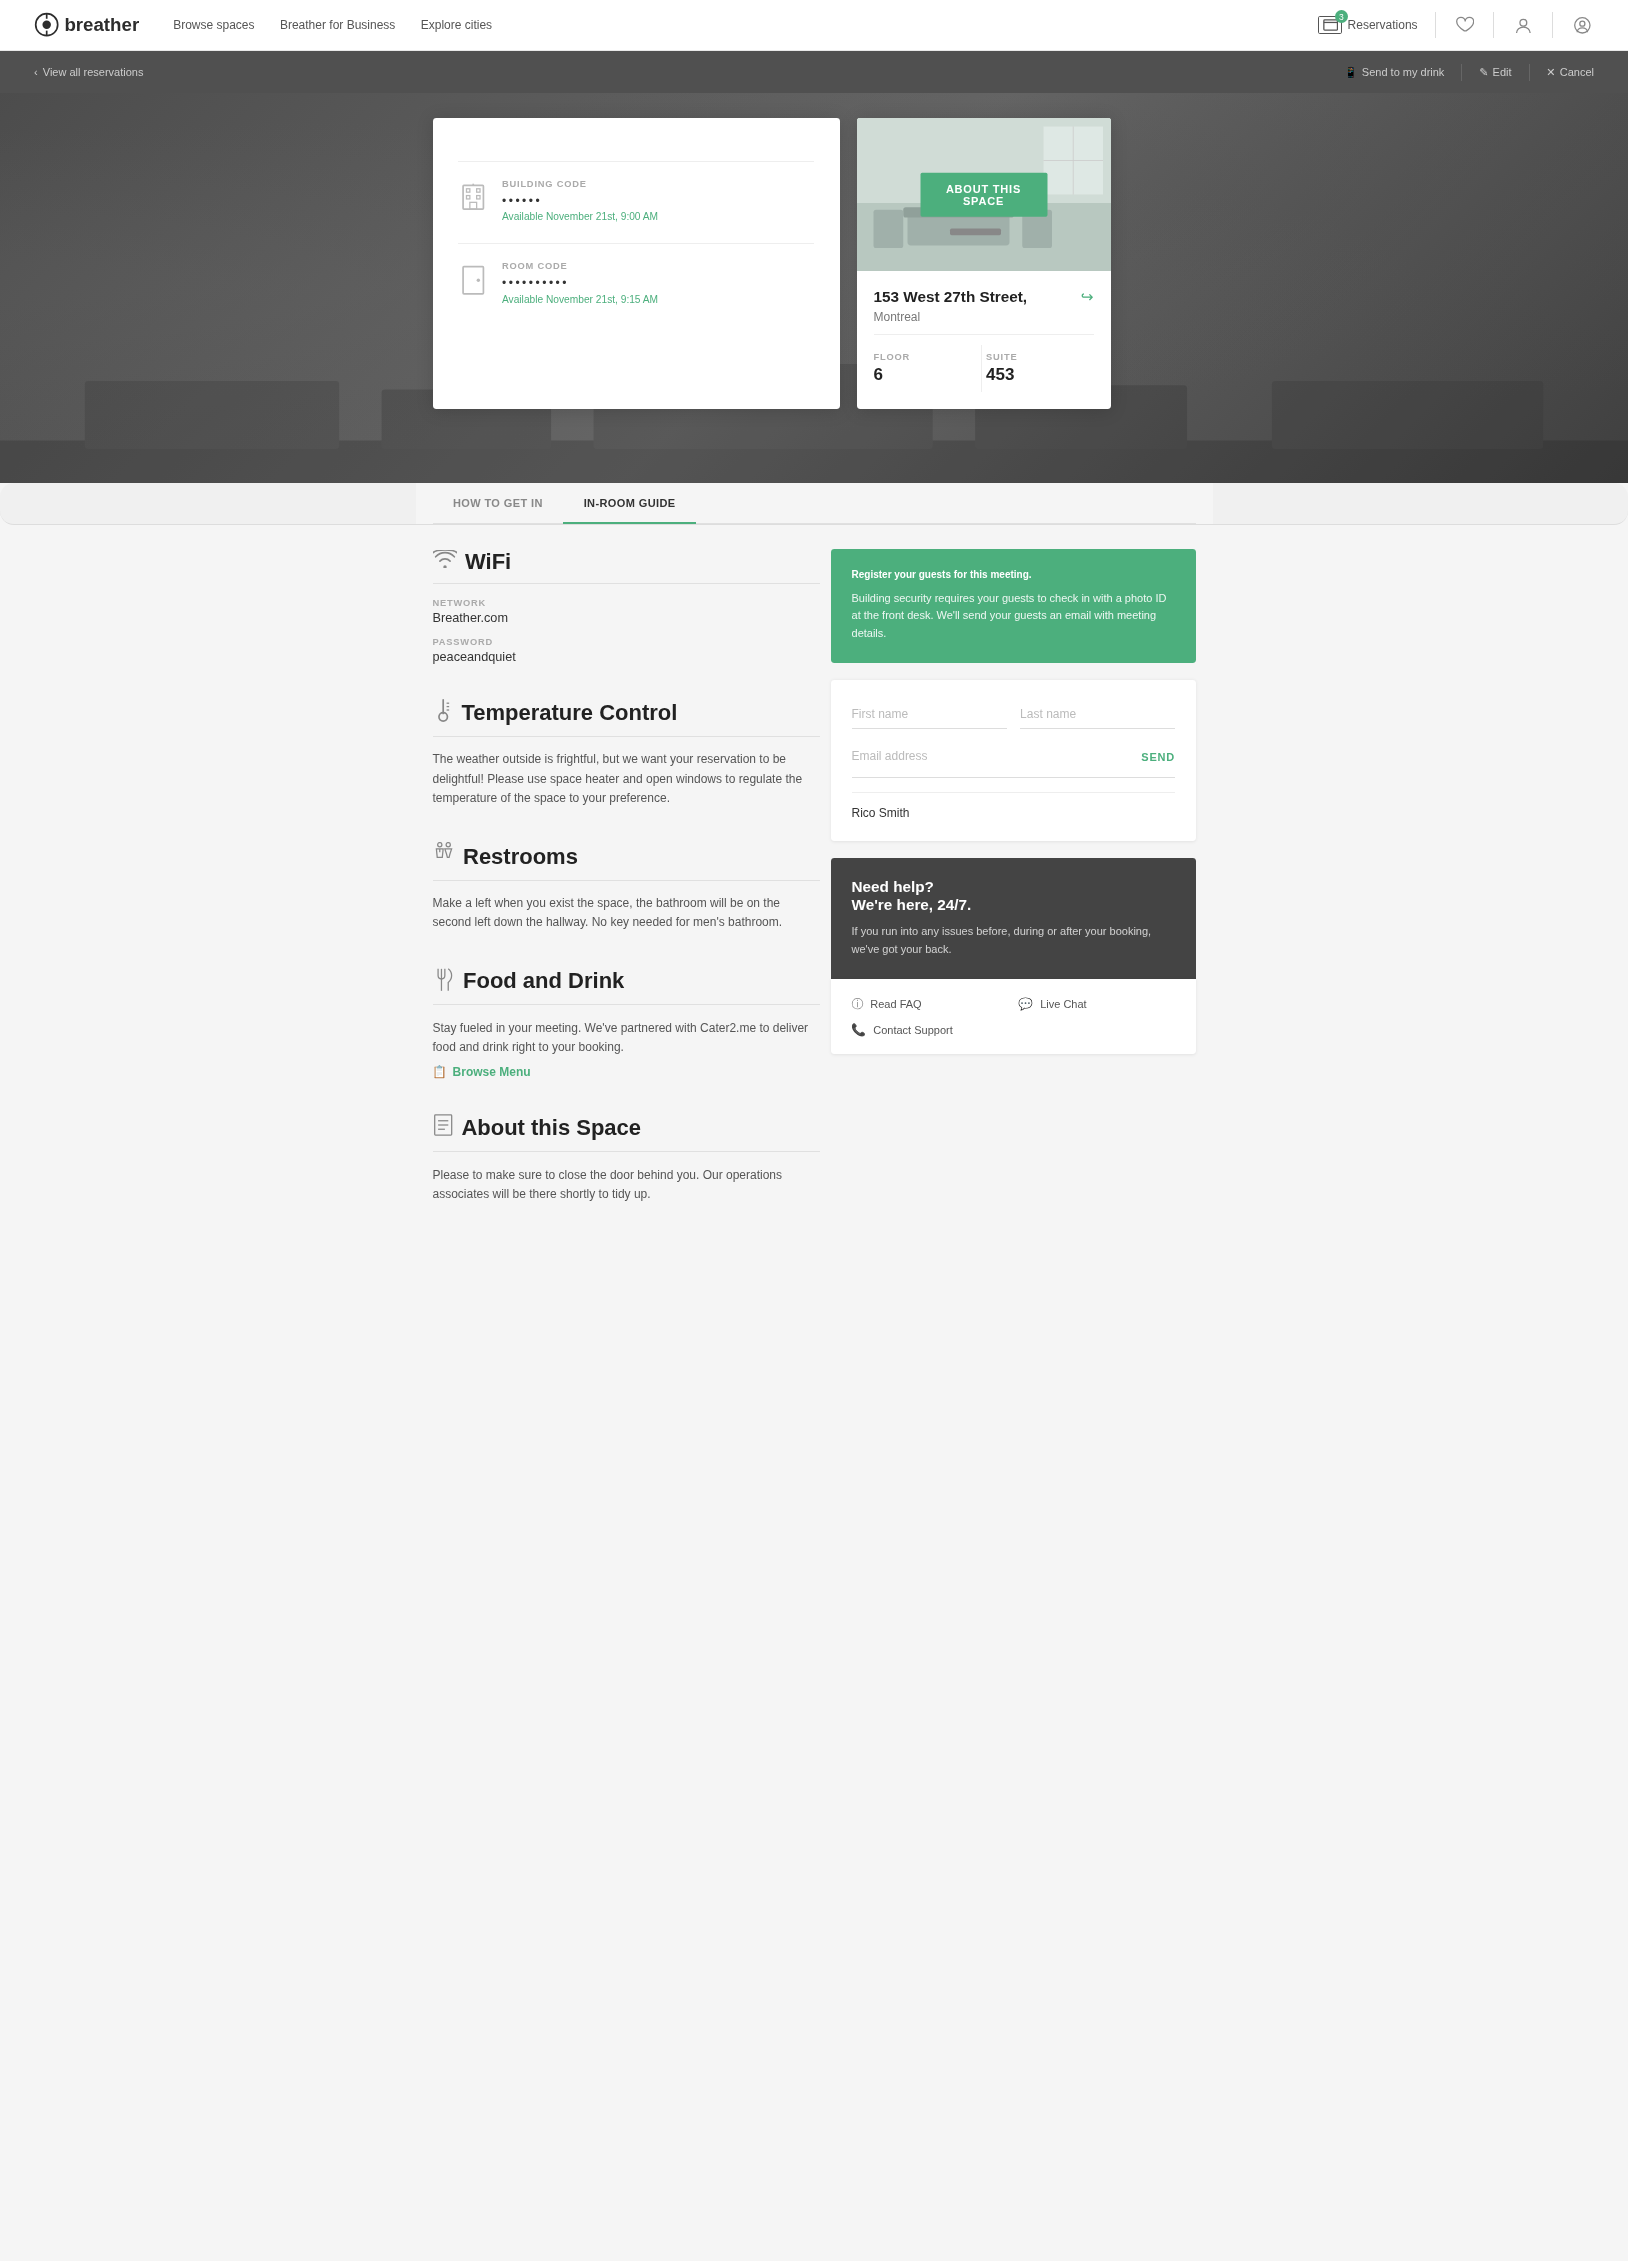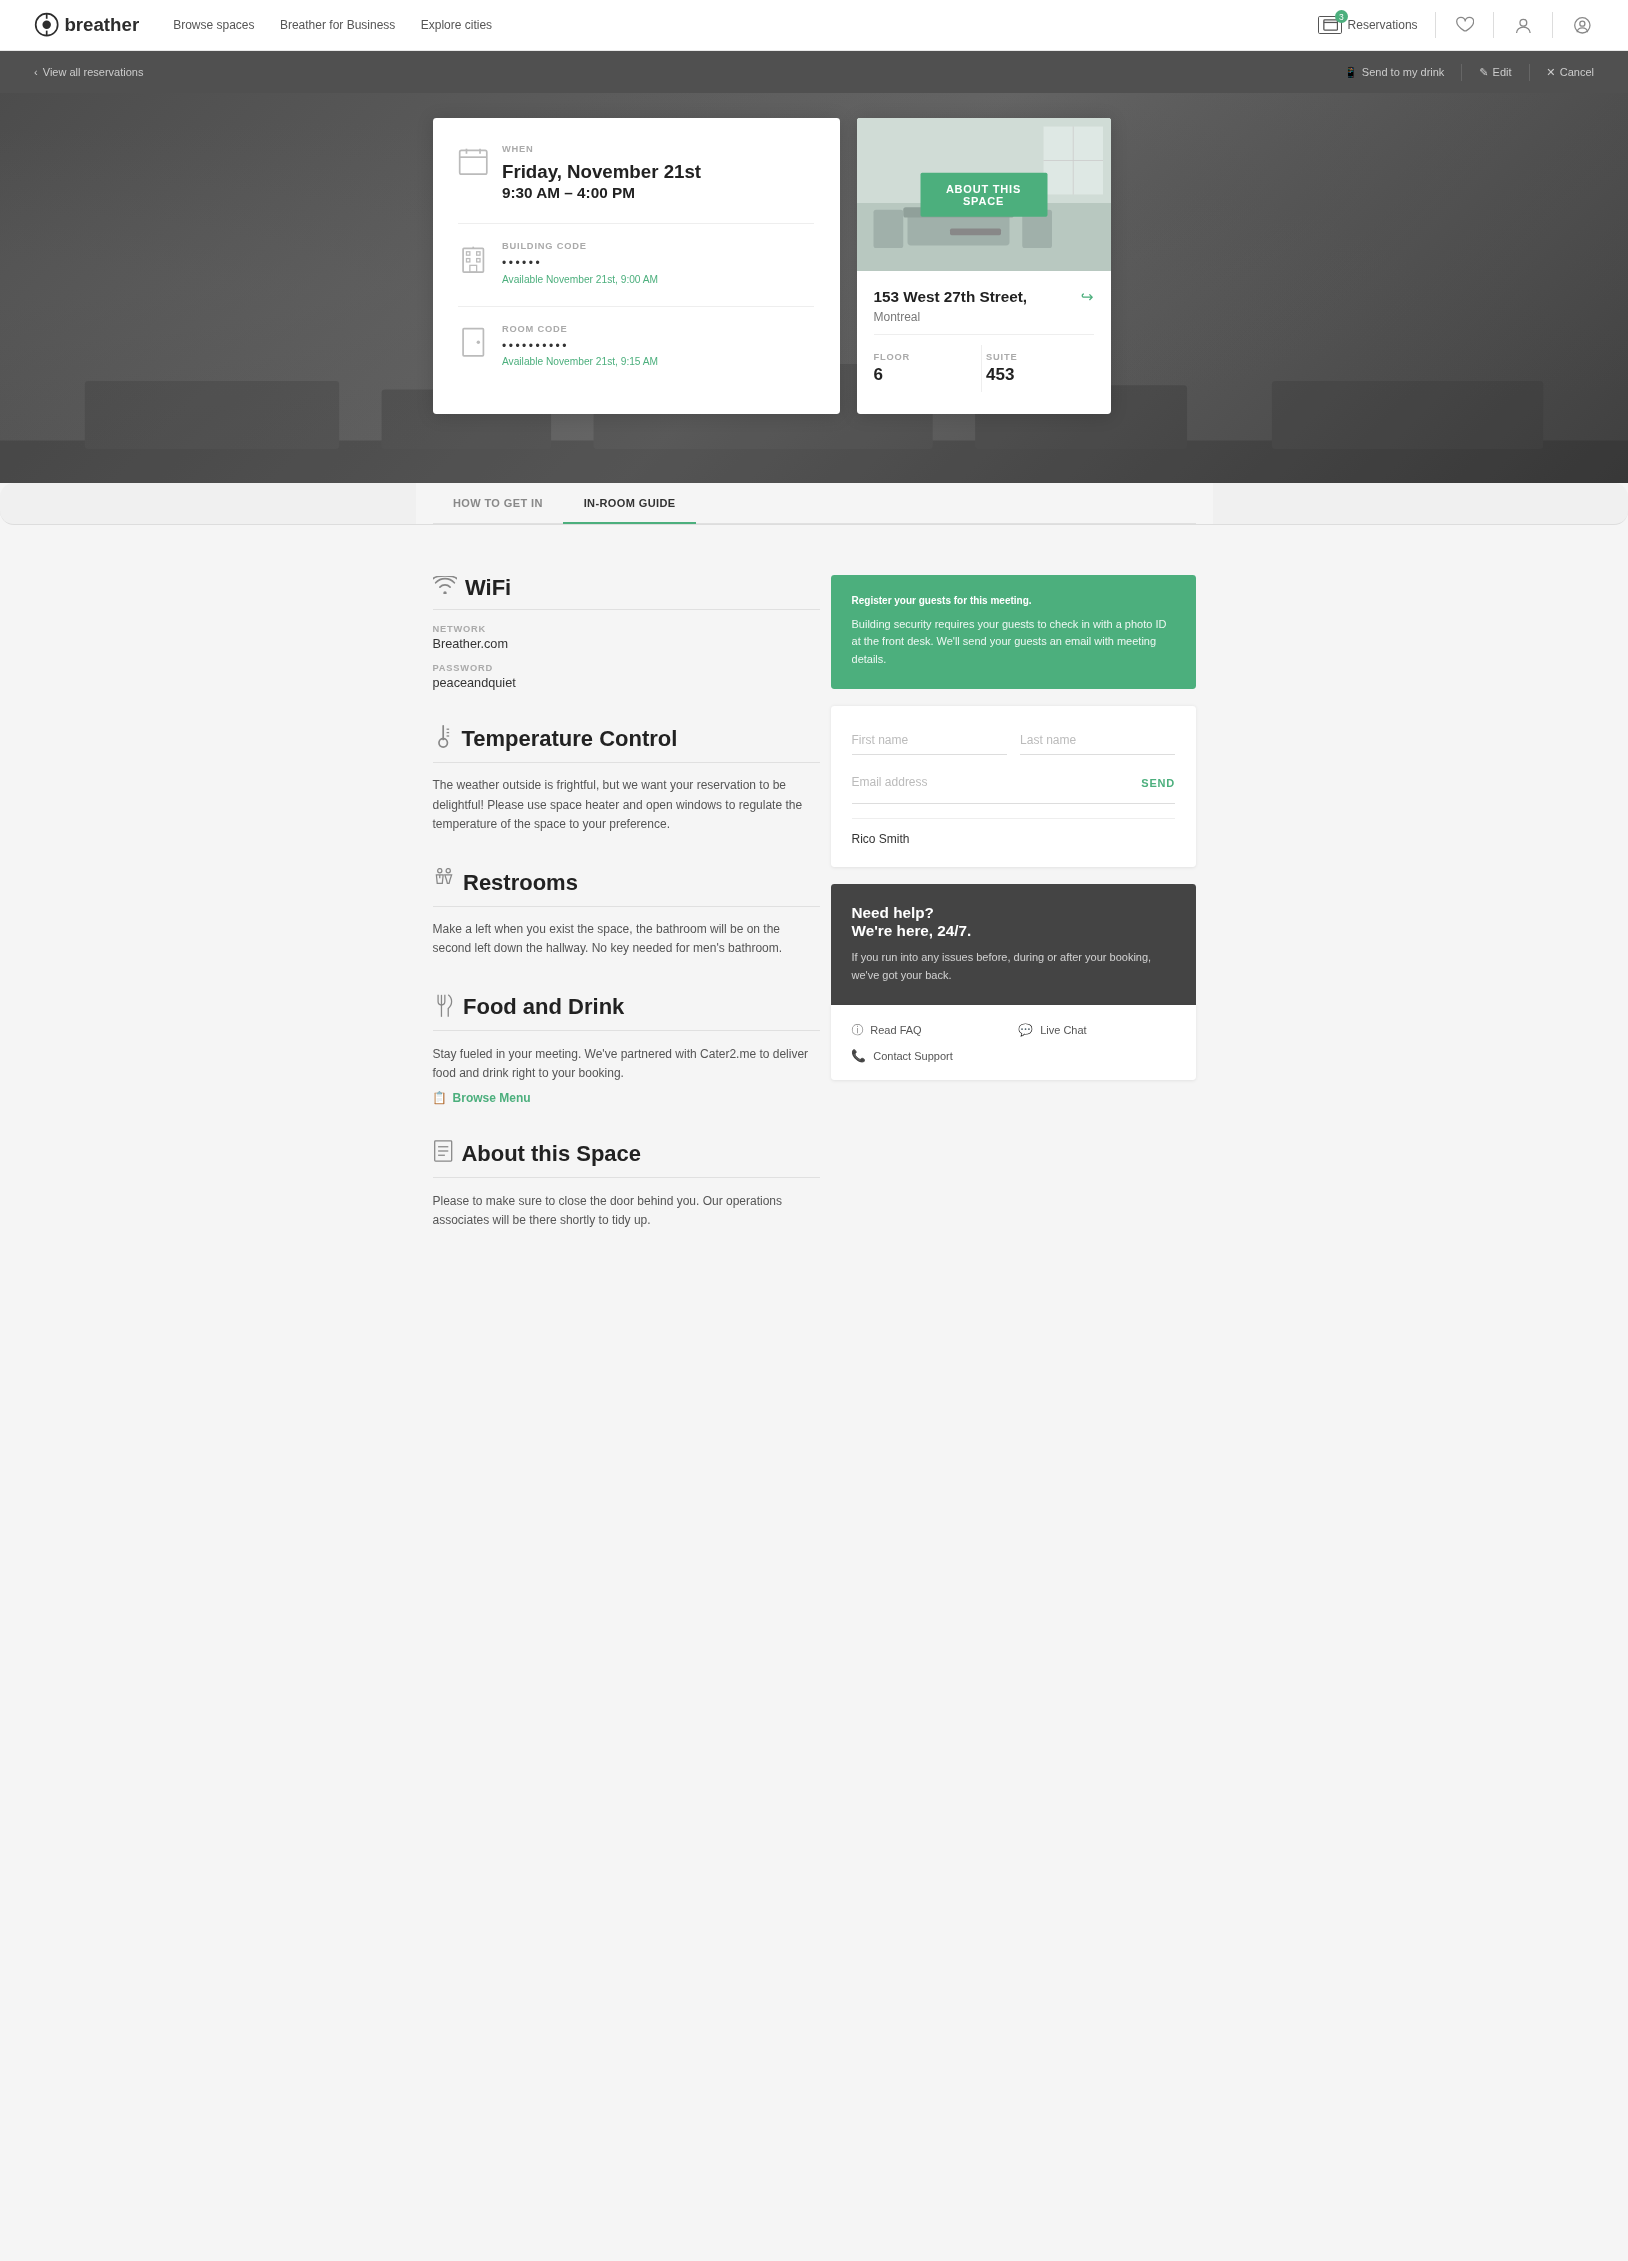--- a/index.html
+++ b/index.html
@@ -351,21 +351,21 @@
       color: #333;
       border-bottom: 2.5px solid #4caf7d;
     }
 
     
     .main-content {
       display: flex;
       gap: 11px;
       max-width: 797px;
       margin: 0 auto;
-      padding: 50px 17px;
+      padding: 24px 17px;
     }
     .content-left {
       flex: 1;
     }
     .content-right {
       flex: 0 0 254px;
     }
 
     
     .guide-section {
@@ -630,35 +630,20 @@
     <rect x="100" y="80" width="300" height="80" rx="4" fill="#333"></rect>
     <rect x="450" y="90" width="200" height="70" rx="4" fill="#2a2a2a"></rect>
     <rect x="700" y="60" width="400" height="100" rx="4" fill="#333"></rect>
     <rect x="1150" y="85" width="250" height="75" rx="4" fill="#2a2a2a"></rect>
     <rect x="1500" y="80" width="320" height="80" rx="4" fill="#333"></rect>
   </svg>
 
   <div class="booking-container">
 
     <div class="booking-card">
-      <div class="booking-section">
-        <div class="booking-row">
-          <svg class="booking-icon" viewBox="0 0 36 36">
-            <rect x="2" y="4" width="32" height="28" rx="2" fill="none" stroke="#bbb" stroke-width="2"></rect>
-            <line x1="2" y1="12" x2="34" y2="12" stroke="#bbb" stroke-width="2"></line>
-            <line x1="10" y1="2" x2="10" y2="8" stroke="#bbb" stroke-width="2"></line>
-            <line x1="26" y1="2" x2="26" y2="8" stroke="#bbb" stroke-width="2"></line>
-          </svg>
-          <div>
-            <div class="booking-section-header">WHEN</div>
-            <div class="booking-title">Friday, November 21st</div>
-            <div class="booking-subtitle">9:30 AM – 4:00 PM</div>
-          </div>
-        </div>
-      </div>
 
       <hr class="divider-line">
 
       <div class="booking-section">
         <div class="booking-row">
           <svg class="booking-icon" viewBox="0 0 36 36">
             <rect x="6" y="4" width="24" height="28" rx="1" fill="none" stroke="#bbb" stroke-width="2"></rect>
             <rect x="10" y="8" width="4" height="4" fill="none" stroke="#bbb" stroke-width="1.5"></rect>
             <rect x="22" y="8" width="4" height="4" fill="none" stroke="#bbb" stroke-width="1.5"></rect>
             <rect x="10" y="16" width="4" height="4" fill="none" stroke="#bbb" stroke-width="1.5"></rect>

